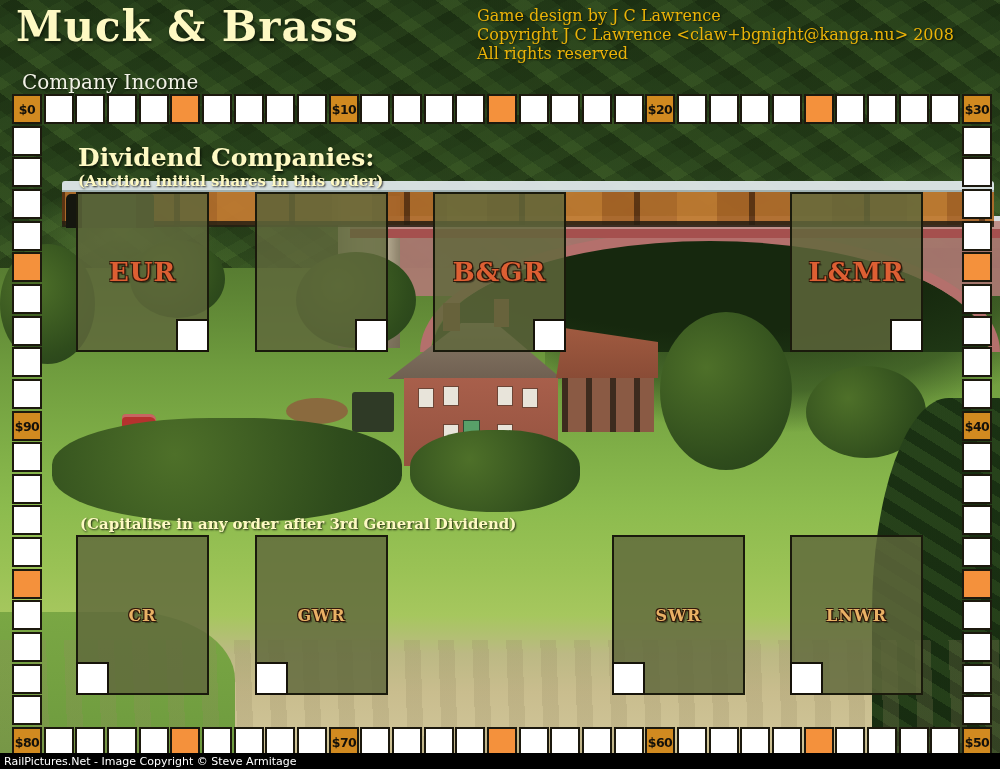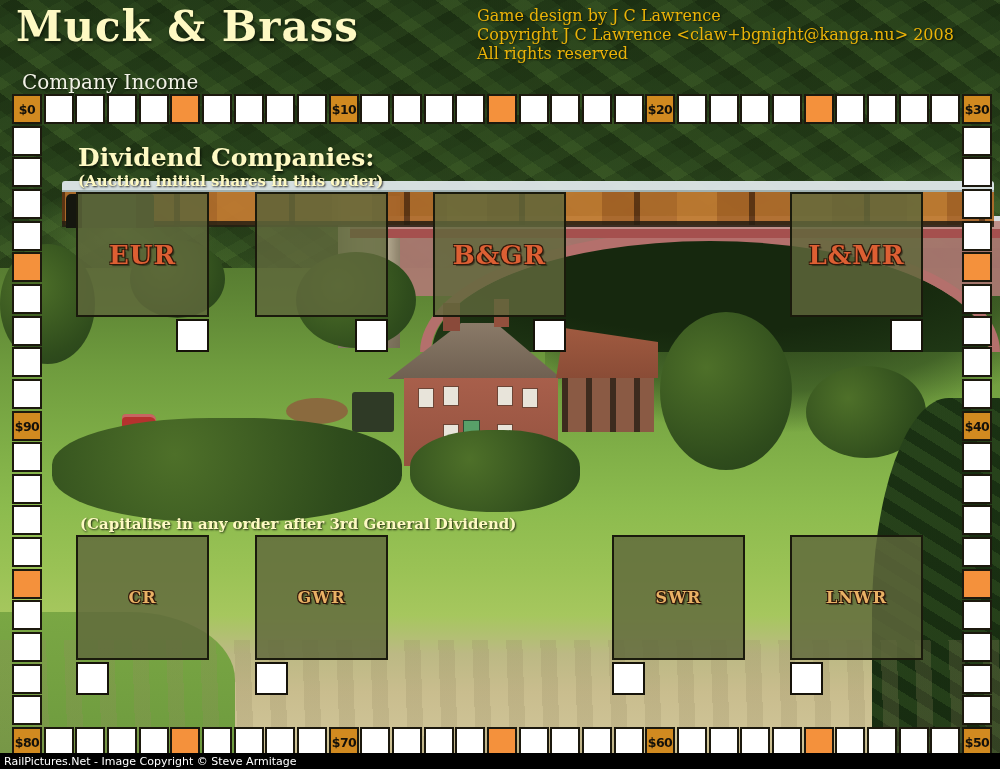--- a/index.html
+++ b/index.html
@@ -79,21 +79,21 @@
   .cell{position:absolute;width:30px;height:30px;box-sizing:border-box;
         background:var(--cell-fill,#fff);border:2px solid var(--cell-border,#1c190e);
         display:flex;align-items:center;justify-content:center;
         font-family:"DejaVu Sans",sans-serif;font-weight:bold;font-size:12.5px;
         letter-spacing:-0.5px;color:#14110a;}
   .cell.milestone{background:var(--milestone-fill,#d18a20);}
   .cell.highlight{background:var(--highlight-fill,#f4913c);}
 
   
   .company-layer{position:absolute;inset:0;z-index:4;}
-  .company-box{position:absolute;width:133px;height:125px;box-sizing:border-box;
+  .company-box{position:absolute;width:133px;height:160px;box-sizing:border-box;
         background:rgba(95,104,60,.82);border:2px solid #1a1a0c;
         display:flex;align-items:center;justify-content:center;}
   .company-name{font-family:"DejaVu Serif",serif;font-weight:bold;letter-spacing:1px;
         text-shadow:-1px -1px 0 #32190b,1px -1px 0 #32190b,-1px 1px 0 #32190b,1px 1px 0 #32190b,2px 2px 1px rgba(0,0,0,.45);}
   .company-box.initial .company-name{color:var(--initial-name,#dd5f33);font-size:26px;}
   .company-box.secondary .company-name{color:var(--secondary-name,#e9b165);font-size:16px;}
   .tab{position:absolute;width:33px;height:33px;box-sizing:border-box;
         background:#fff;border:2px solid #16130a;top:125px;}
   .tab-right{right:-2px;} .tab-left{left:-2px;}
 

